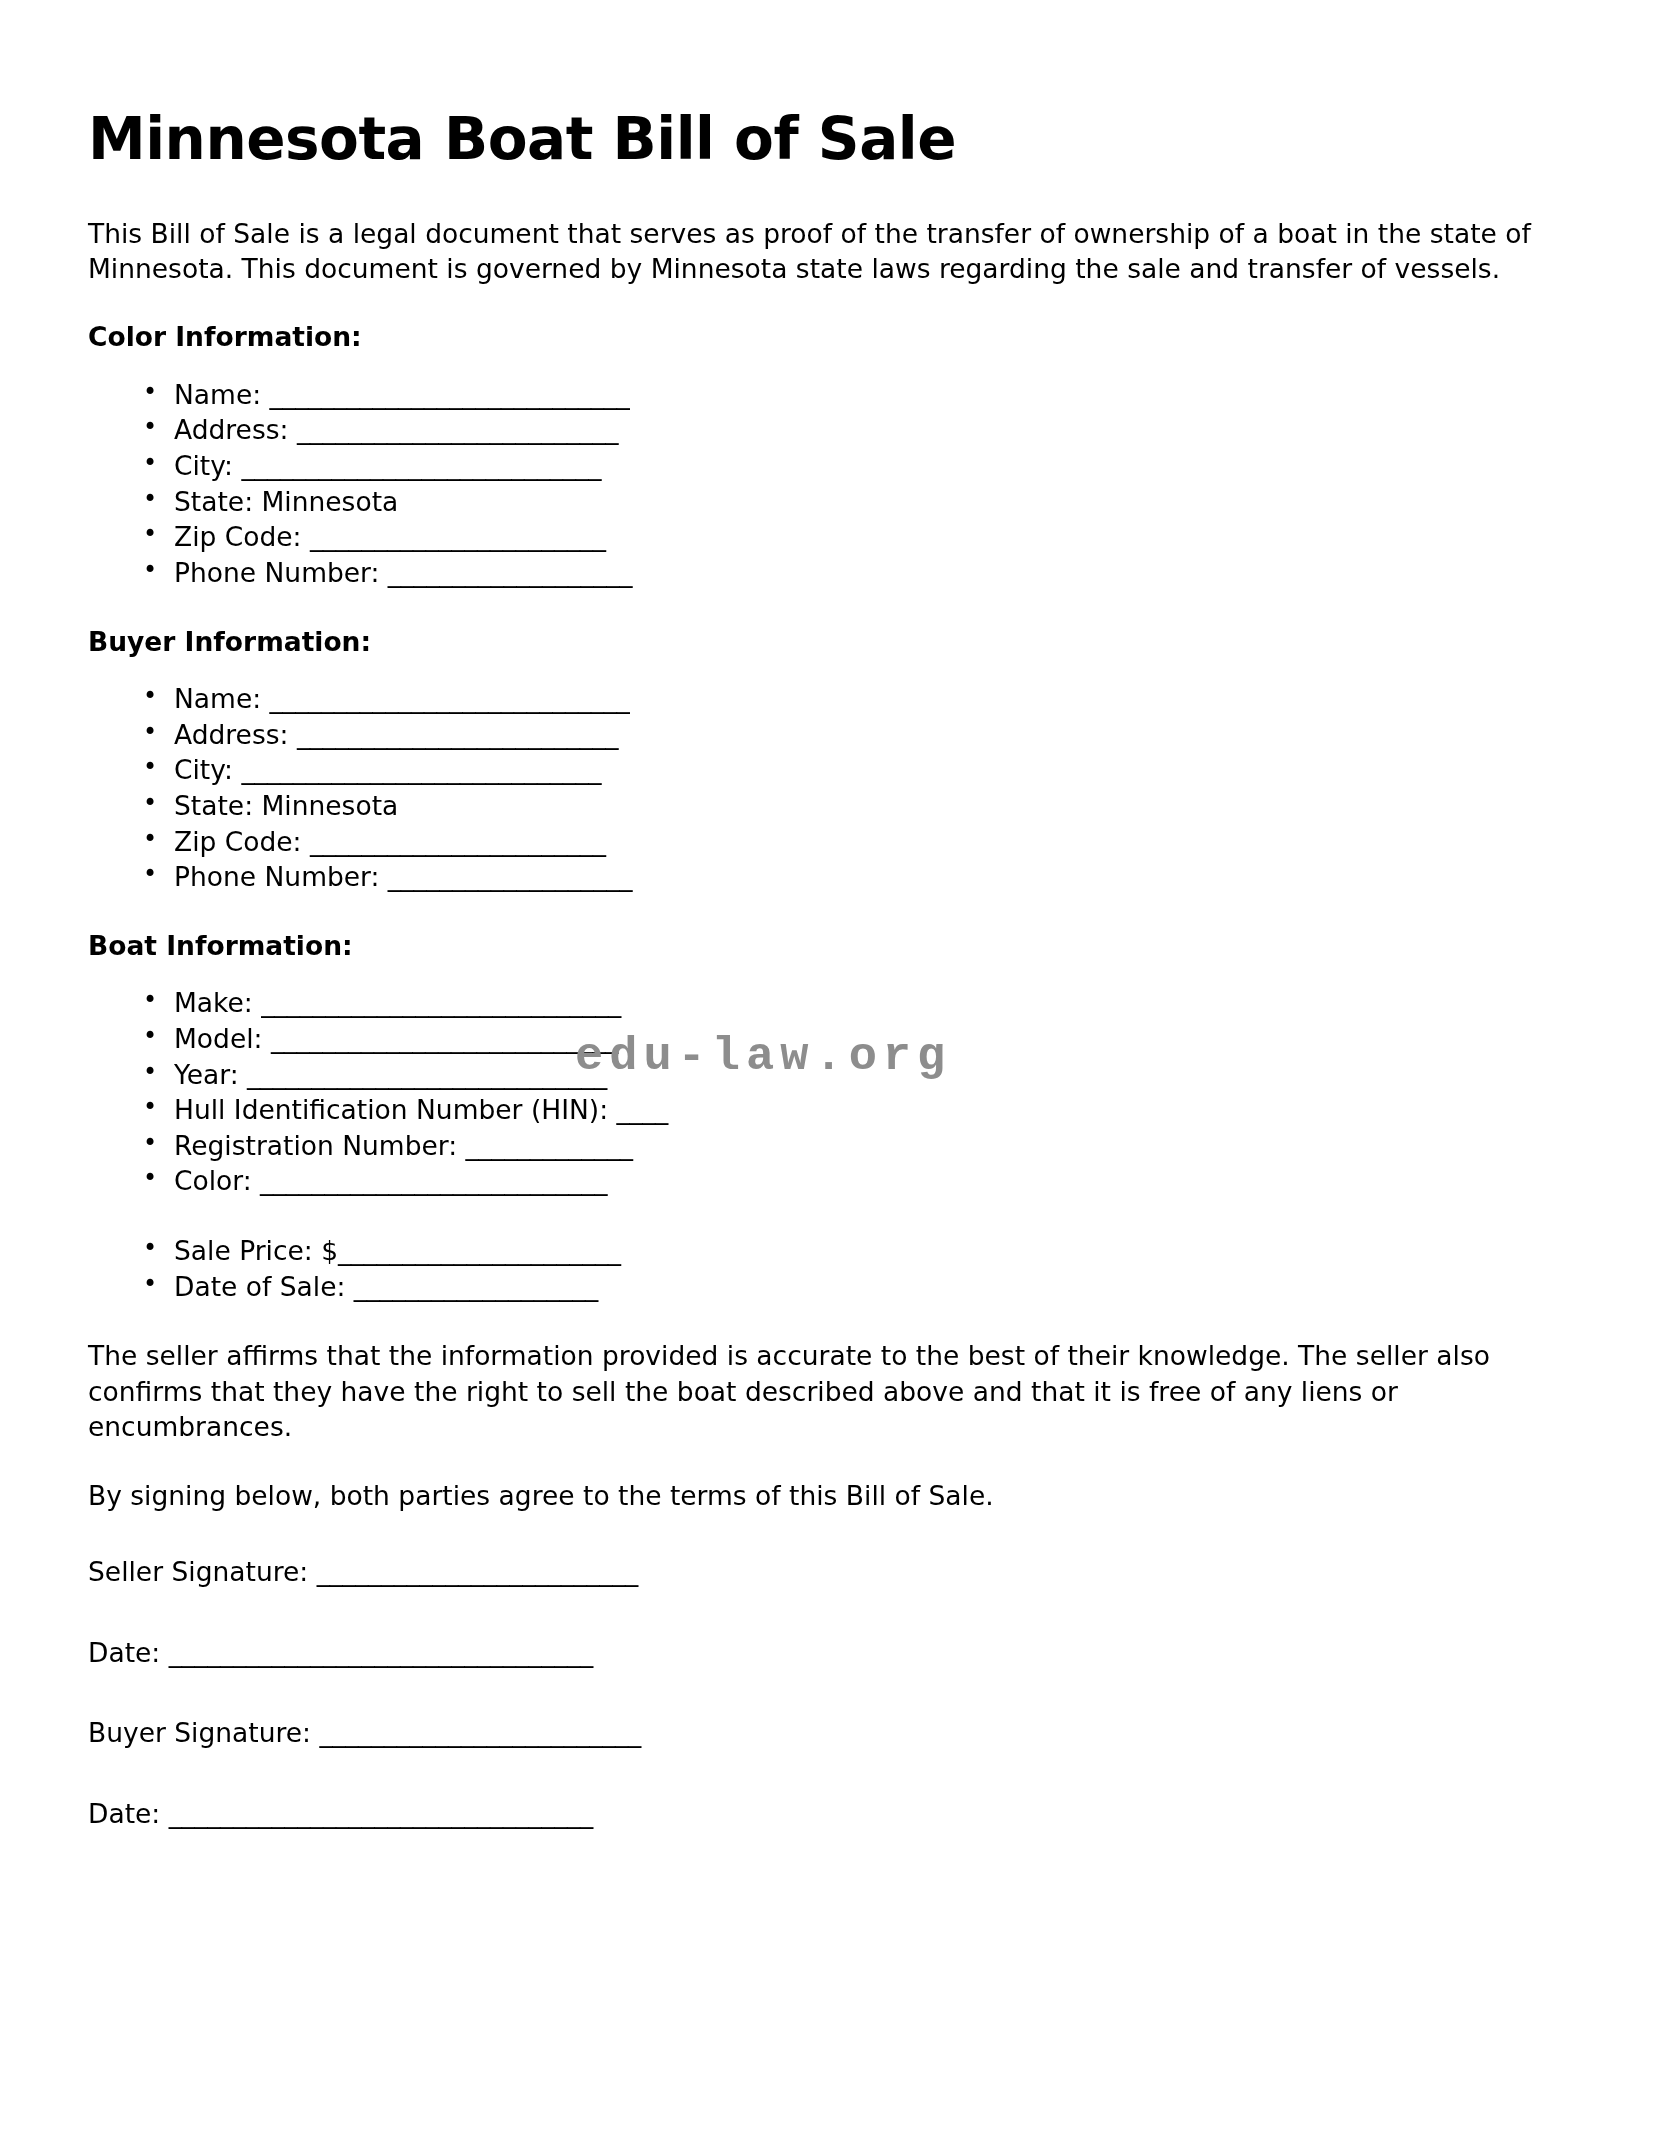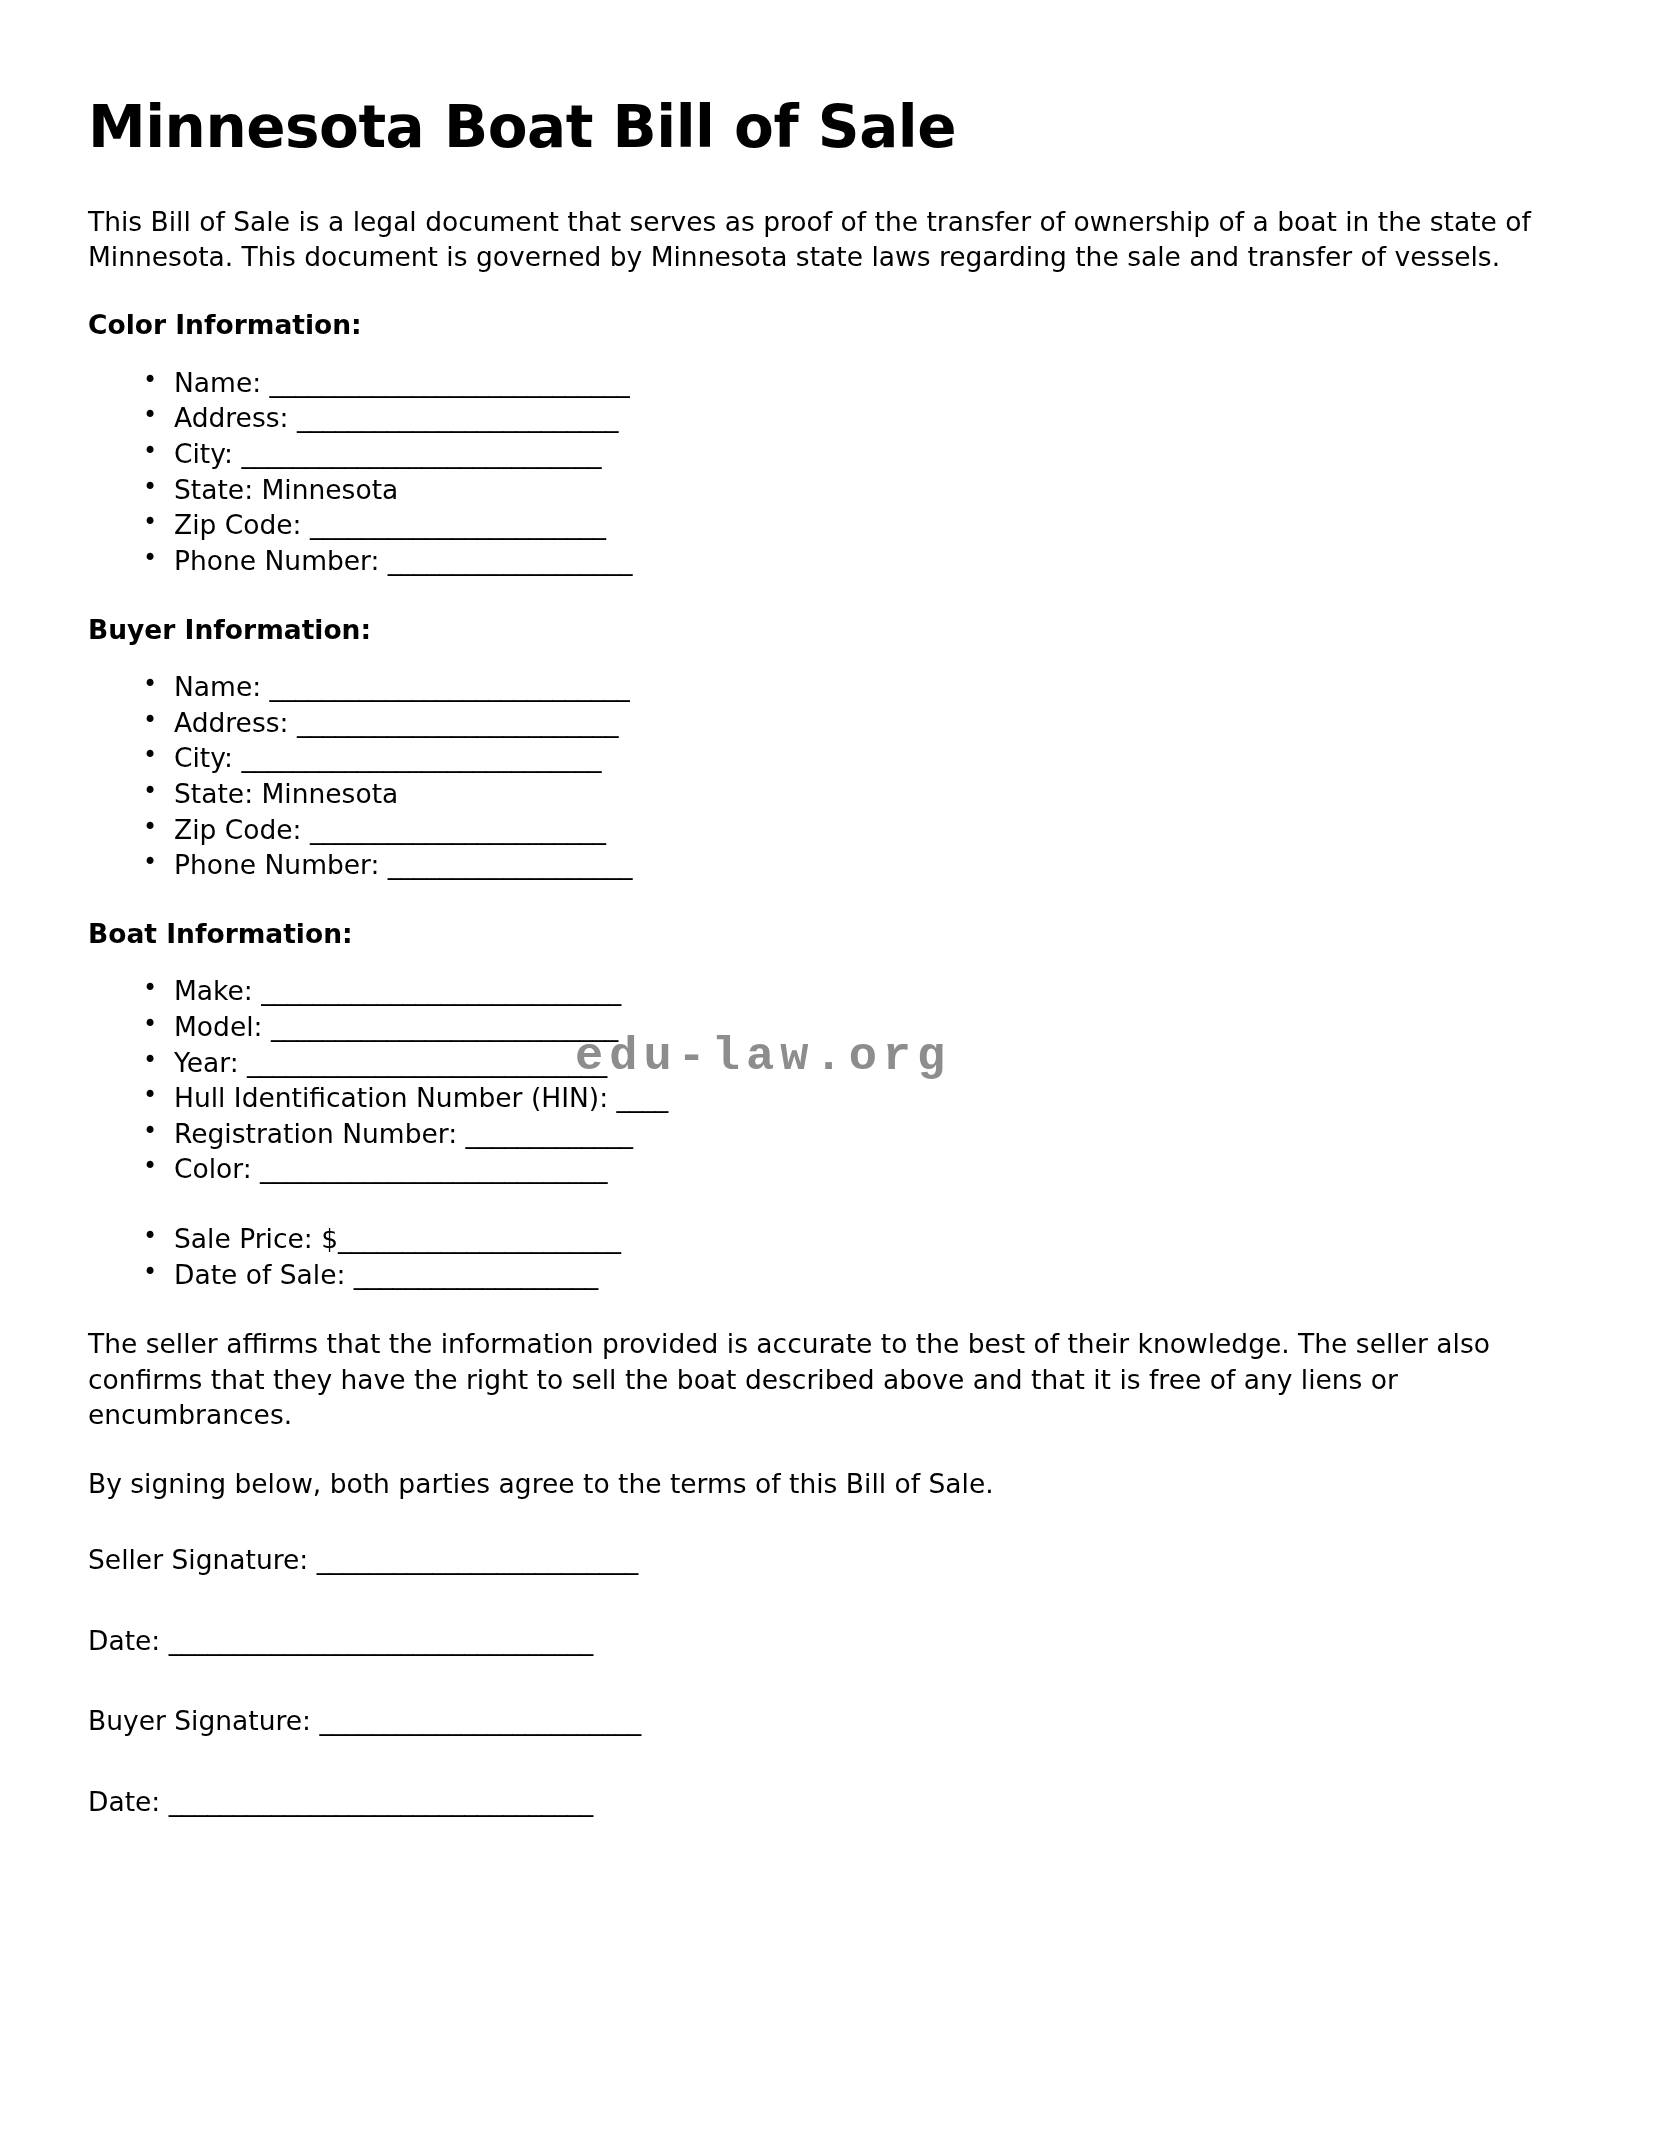--- a/index.html
+++ b/index.html
@@ -39,21 +39,21 @@
     pointer-events: none;
     z-index: 5;
     font-weight: bold;
   }
 
   
   .doc-title {
     font-size: 58px;
     font-weight: bold;
     letter-spacing: -0.5px;
-    margin: 0 0 44px 0;
+    margin: 12px 0 44px 0;
     line-height: 1.1;
   }
 
   
   .para {
     font-size: 26.5px;
     line-height: 1.33;
     margin: 0 0 34px 0;
     max-width: 1450px;
   }

